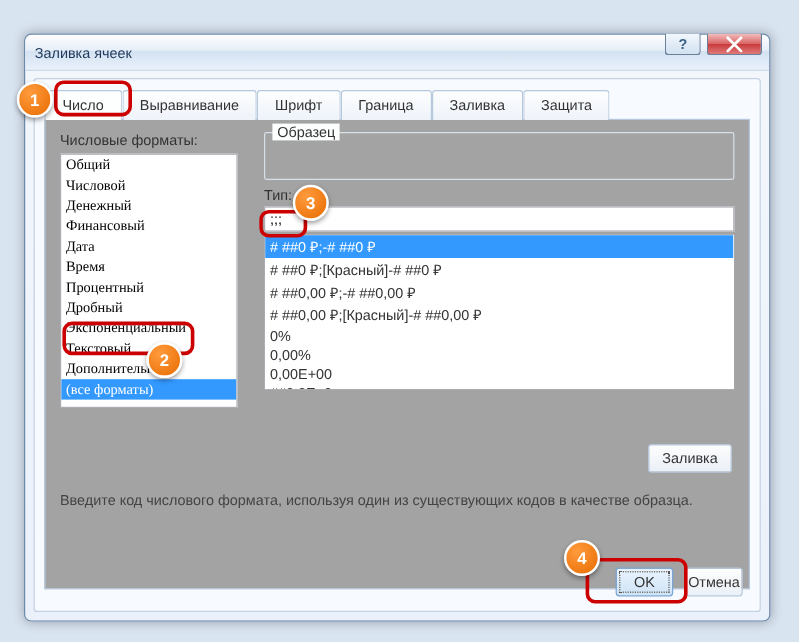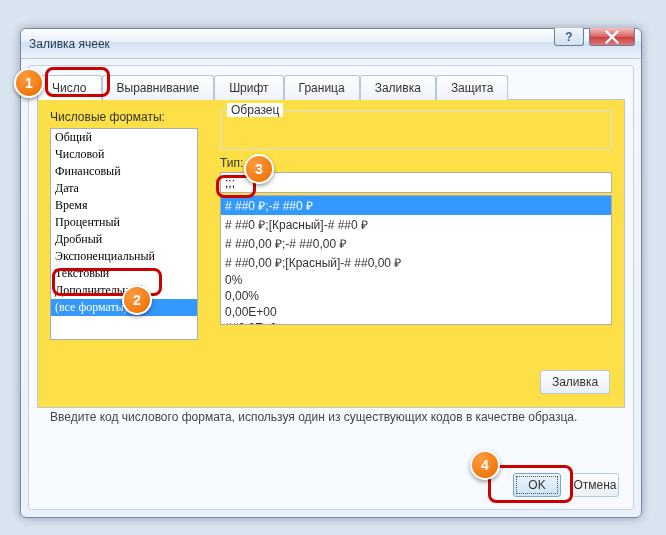--- a/index.html
+++ b/index.html
@@ -28,21 +28,21 @@
 
   .client { position: absolute; left: 7px; top: 36px; right: 7px; bottom: 7px; background: #f7fbff; border: 1px solid #c3d1e3; border-radius: 3px; padding: 8px; }
   .tabbar { display: flex; border-bottom: 1px solid #b7c8dd; }
   .tab {
     padding: 5px 14px 5px 14px; margin-right: 0px;
     border: 1px solid #b7c8dd; border-bottom: none;
     background: linear-gradient(#fdfefe,#eef3fa); border-radius: 3px 3px 0 0;
     position: relative; top: 1px; color: #333;
   }
   .tab.active { background: #fdfefe; z-index: 2; }
-  .tabpage { border: 1px solid #b7c8dd; border-top: none; padding: 12px 12px 60px 12px; background: #fde047; height: 308px; position: relative; }
+  .tabpage { border: 1px solid #b7c8dd; border-top: none; padding: 12px 12px 60px 12px; background: #a3a3a3; height: 391px; position: relative; }
 
   .left-section { position: absolute; left: 12px; top: 10px; width: 165px; }
   .nf-label { margin-bottom: 4px; color: #333; }
   .catlist {
     width: 148px; height: 212px;
     border: 1px solid #abadb3; background: #fff; overflow-y: auto; font-size: 12px; 
   }
   .catlist div { padding: 1px 4px; white-space: nowrap; font-family: Liberation Serif, serif; }
   .catlist .sel { background: #3399ff; color: #fff; }
 
@@ -109,20 +109,21 @@
       <div class="tab">Заливка</div>
       <div class="tab">Защита</div>
     </div>
 
     <div class="tabpage">
       <div class="left-section">
         <div class="nf-label">Числовые форматы:</div>
         <div class="catlist">
           <div>Общий</div>
           <div>Числовой</div>
+          <div>Денежный</div>
           <div>Финансовый</div>
           <div>Дата</div>
           <div>Время</div>
           <div>Процентный</div>
           <div>Дробный</div>
           <div>Экспоненциальный</div>
           <div>Текстовый</div>
           <div>Дополнительный</div>
           <div class="sel">(все форматы)</div>
         </div>

